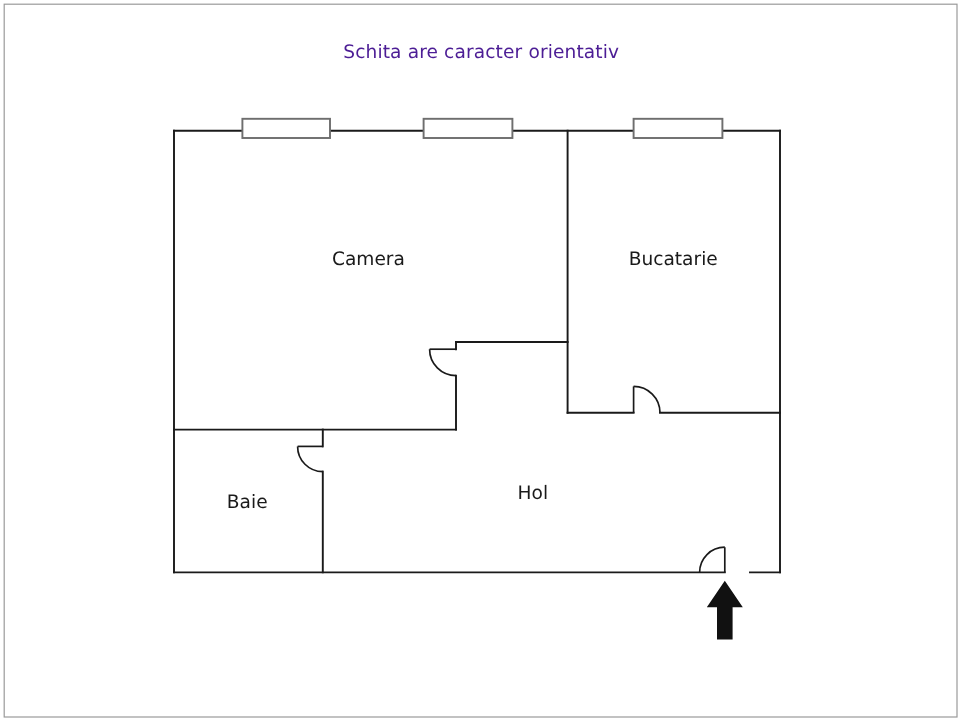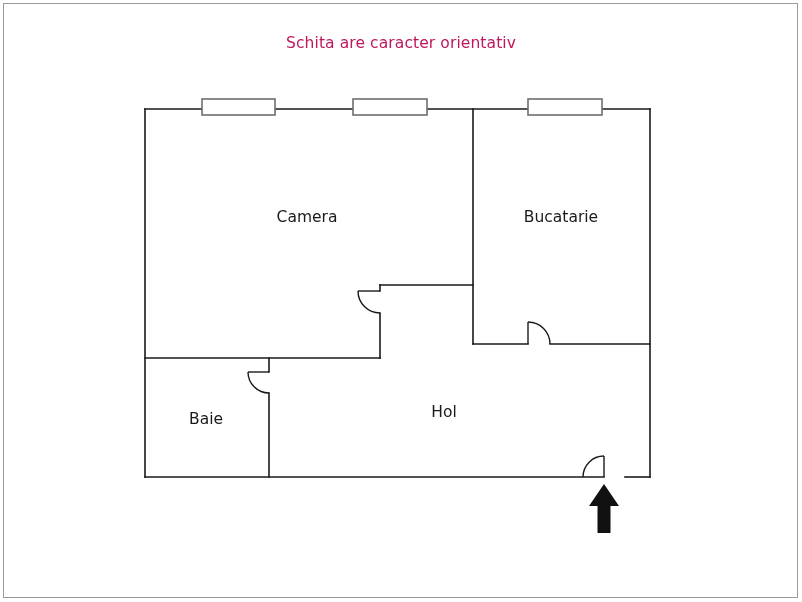--- a/index.html
+++ b/index.html
@@ -31,21 +31,21 @@
     box-sizing: border-box;
     pointer-events: none;
   }
   #plan-title {
     position: absolute;
     left: 0;
     top: 34px;
     width: 802px;
     text-align: center;
     font-size: 15.5px;
-    color: #be185d;
+    color: #4c1d95;
     letter-spacing: 0.1px;
     white-space: nowrap;
   }
   #plan-svg {
     position: absolute;
     left: 0;
     top: 0;
   }
   .room-label {
     font-family: "DejaVu Sans", sans-serif;

